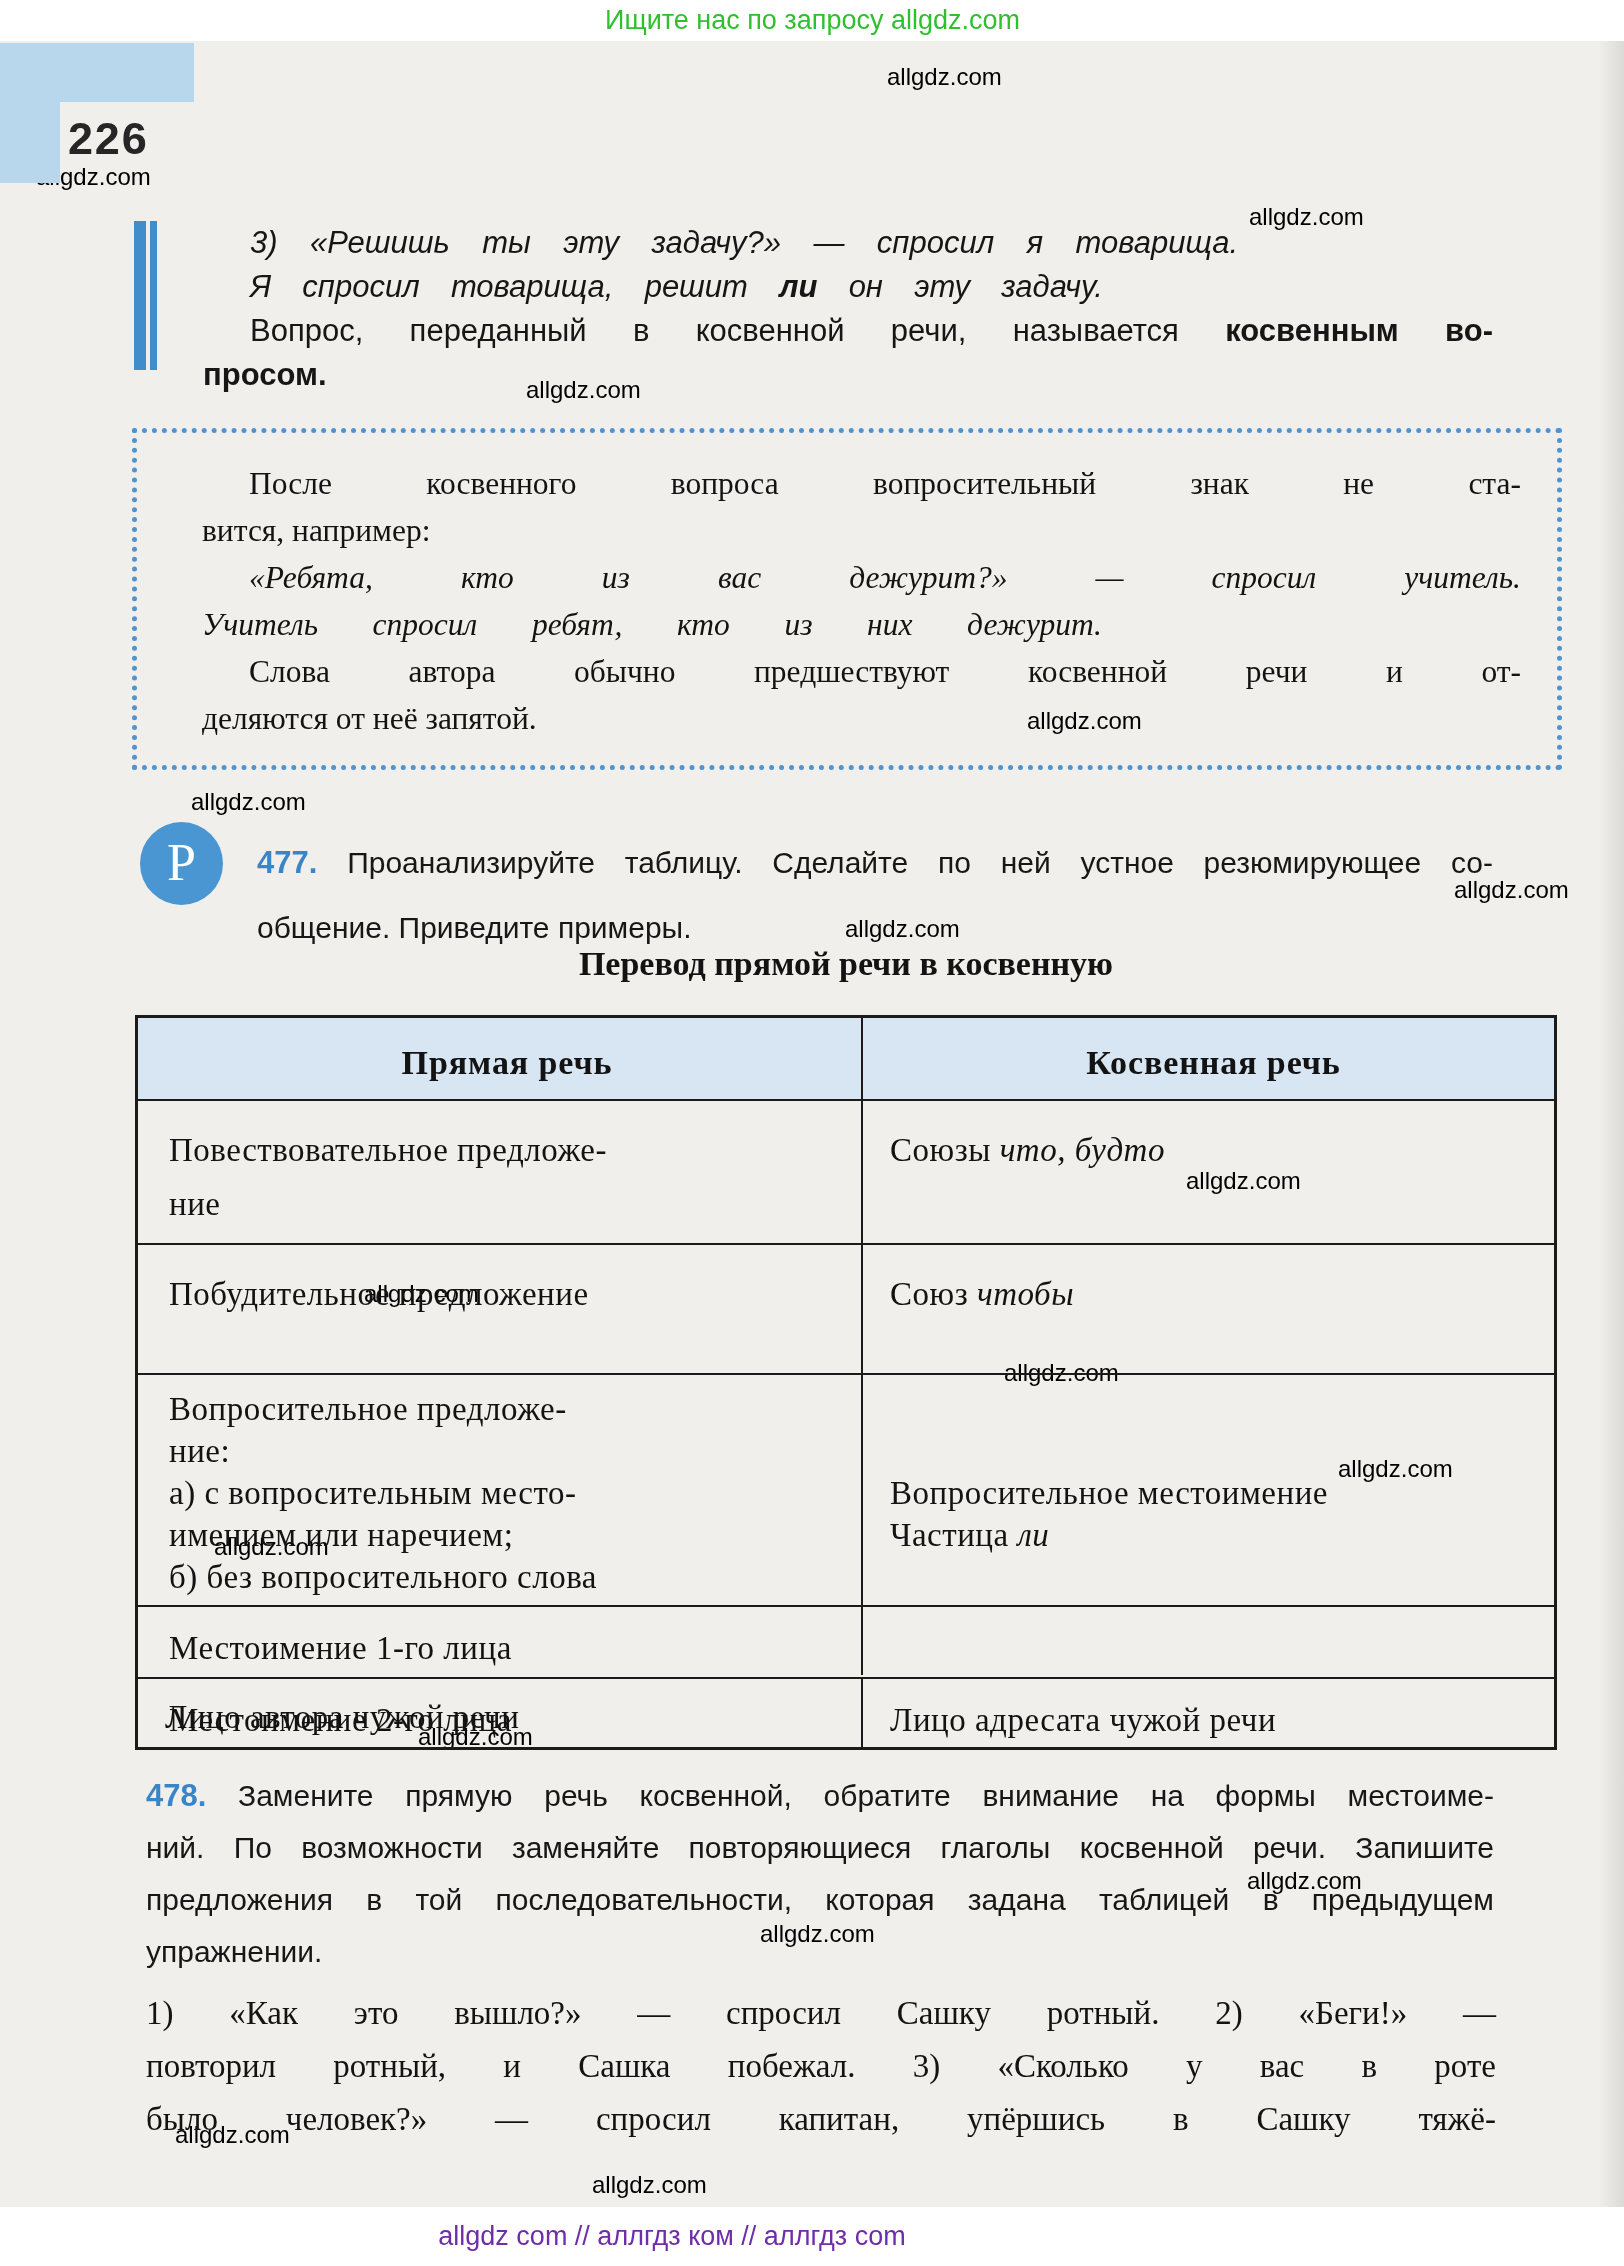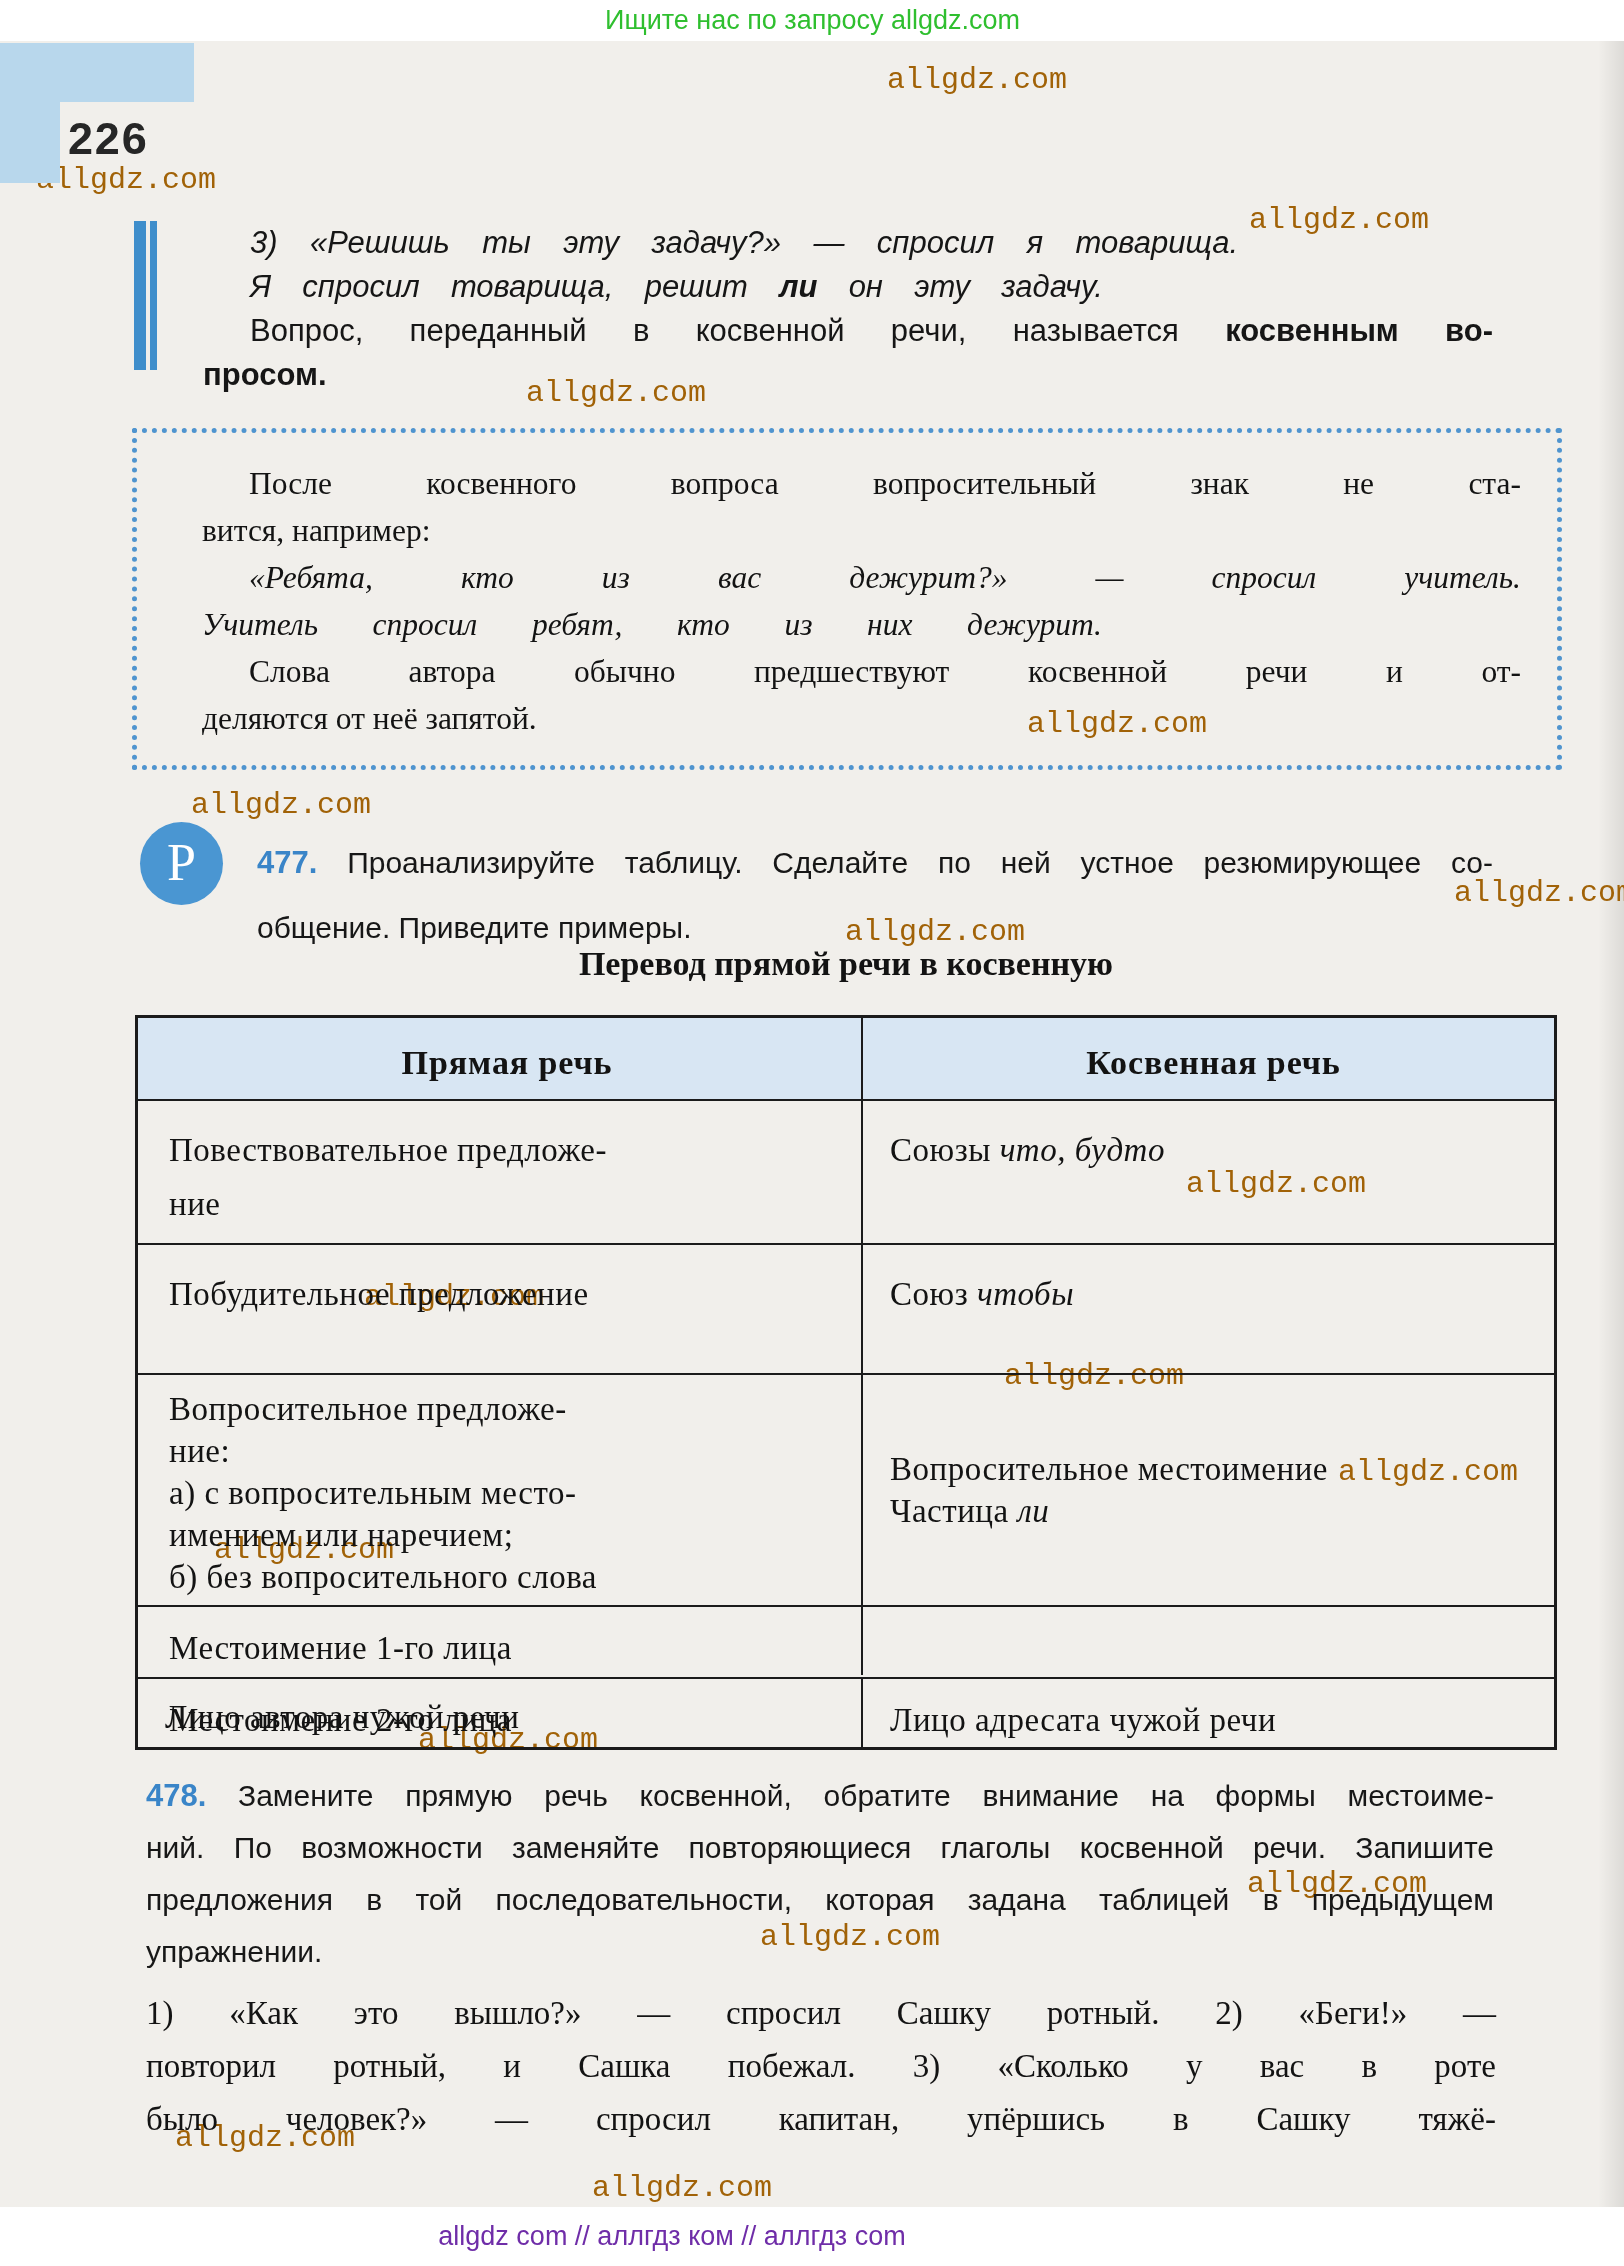--- a/index.html
+++ b/index.html
@@ -7,21 +7,21 @@
         font-family:"Liberation Sans",sans-serif;color:#171717;}
   .abs{position:absolute;}
   
   .band-top{left:0;top:0;width:1625px;height:41px;background:#ffffff;}
   .band-bottom{left:0;top:2207px;width:1625px;height:59px;background:#ffffff;}
   .edge-r{top:41px;right:0;width:27px;height:2166px;
           background:linear-gradient(to right, rgba(0,0,0,0), rgba(0,0,0,0.09));}
   .promo{left:0;top:5.4px;width:1625px;text-align:center;font-size:27px;color:#2fbf2f;}
   .footer{left:0;top:2221px;width:1344px;text-align:center;font-size:27px;color:#6f2da8;}
   
-  .wm{position:absolute;font-family:Liberation Mono, monospace;font-size:30px;color:#a16207;white-space:nowrap;}
+  .wm{position:absolute;font-family:Liberation Sans, sans-serif;font-size:24px;color:#000000;white-space:nowrap;}
   
   .corner-a{left:0;top:43px;width:194px;height:59px;background:#b8d7ec;}
   .corner-b{left:0;top:43px;width:60px;height:140px;background:#b8d7ec;}
   .pagenum{left:68px;top:113px;font-size:45px;font-weight:bold;color:#262626;letter-spacing:1.8px;}
   
   .bar1{left:134px;top:221px;width:11.7px;height:149px;background:#3f8ecb;}
   .bar2{left:150px;top:221px;width:7.2px;height:149px;background:#3f8ecb;}
   .rule{left:203px;top:221px;width:1290px;font-size:31px;line-height:44px;color:#161616;}
   .it{font-style:italic;}
   .b{font-weight:bold;}
@@ -50,21 +50,21 @@
   .tc{box-sizing:border-box;padding:21.6px 16px 0 31px;line-height:54px;}
   .c1{width:725px;border-right:2.7px solid #1b1b1b;}
   .c2{width:690px;padding-left:27px;}
   .thead{height:83px;background:#d8e6f3;}
   .thead .tc{padding-top:18px;text-align:center;font-weight:bold;font-size:34px;letter-spacing:0.9px;}
   .r1{height:144px;}
   .r2{height:130px;}
   .r2 .tc{}
   .r3{height:232px;}
   .r3 .tc{padding-top:12.6px;line-height:42px;}
-  .r3 .c2{padding-top:73px;}
+  .r3 .c2{padding-top:97px;}
   .r4{height:72px;flex-direction:column;}
   .r5{height:68px;}
   .r4 .tc,.r5 .tc{padding-top:14.4px;}
   
   .ex478{left:146px;top:1770px;width:1348px;font-size:30px;line-height:52px;}
   
   .sent{left:146px;top:1987px;width:1350px;font-family:"Liberation Serif",serif;
         font-size:33px;line-height:53px;color:#131313;}
 </style>
 </head>

